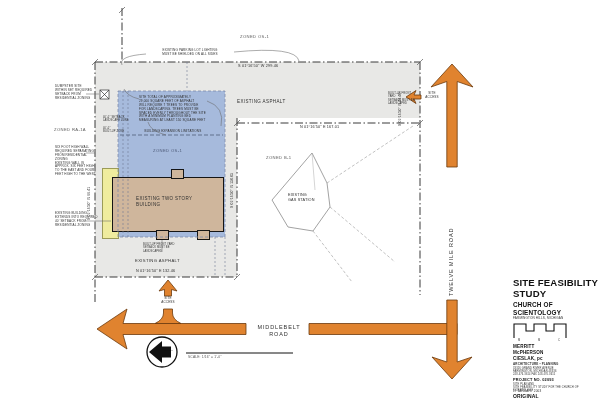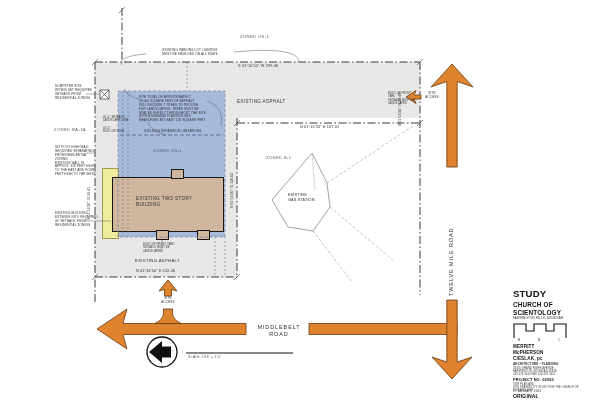--- a/index.html
+++ b/index.html
@@ -175,20 +175,21 @@
   <div class="lbl t33 vt" style="left:398px;top:126px;">S 01°16'50" W  49.40</div>
   <div class="lbl t30 c" style="left:421px;top:92px;width:22px;">SITE
 ACCESS</div>
 
   <div class="lbl t55 c" style="left:249px;top:324px;width:60px;">MIDDLEBELT ROAD</div>
   <div class="lbl t55 vt" style="left:448px;top:296px;">TWELVE MILE ROAD</div>
 
   <div class="lbl" style="left:164px;top:349px;font-size:2.3px;color:#111;">NORTH</div>
   <div class="lbl t33" style="left:188px;top:355px;color:#555;">SCALE: 1/16" = 1'-0"</div>
 
+  <div class="tb lbl" style="top:277px;font-size:9.6px;font-weight:bold;color:#111;">SITE FEASIBILITY</div>
   <div class="tb lbl" style="top:288px;font-size:9.6px;font-weight:bold;color:#111;">STUDY</div>
   <div class="tb lbl" style="top:301px;font-size:6.4px;font-weight:bold;color:#111;">CHURCH OF</div>
   <div class="tb lbl" style="top:309px;font-size:6.4px;font-weight:bold;color:#111;">SCIENTOLOGY</div>
   <div class="tb lbl t30" style="top:317px;">FARMINGTON HILLS, MICHIGAN</div>
   <div class="lbl t26" style="left:518px;top:339px;">M</div>
   <div class="lbl t26" style="left:538px;top:339px;">M</div>
   <div class="lbl t26" style="left:558px;top:339px;">C</div>
   <div class="tb lbl" style="top:344px;font-size:4.6px;font-weight:bold;color:#111;">MERRITT</div>
   <div class="tb lbl" style="top:350px;font-size:4.6px;font-weight:bold;color:#111;">McPHERSON</div>
   <div class="tb lbl" style="top:356px;font-size:4.6px;font-weight:bold;color:#111;">CIESLAK, pc</div>

